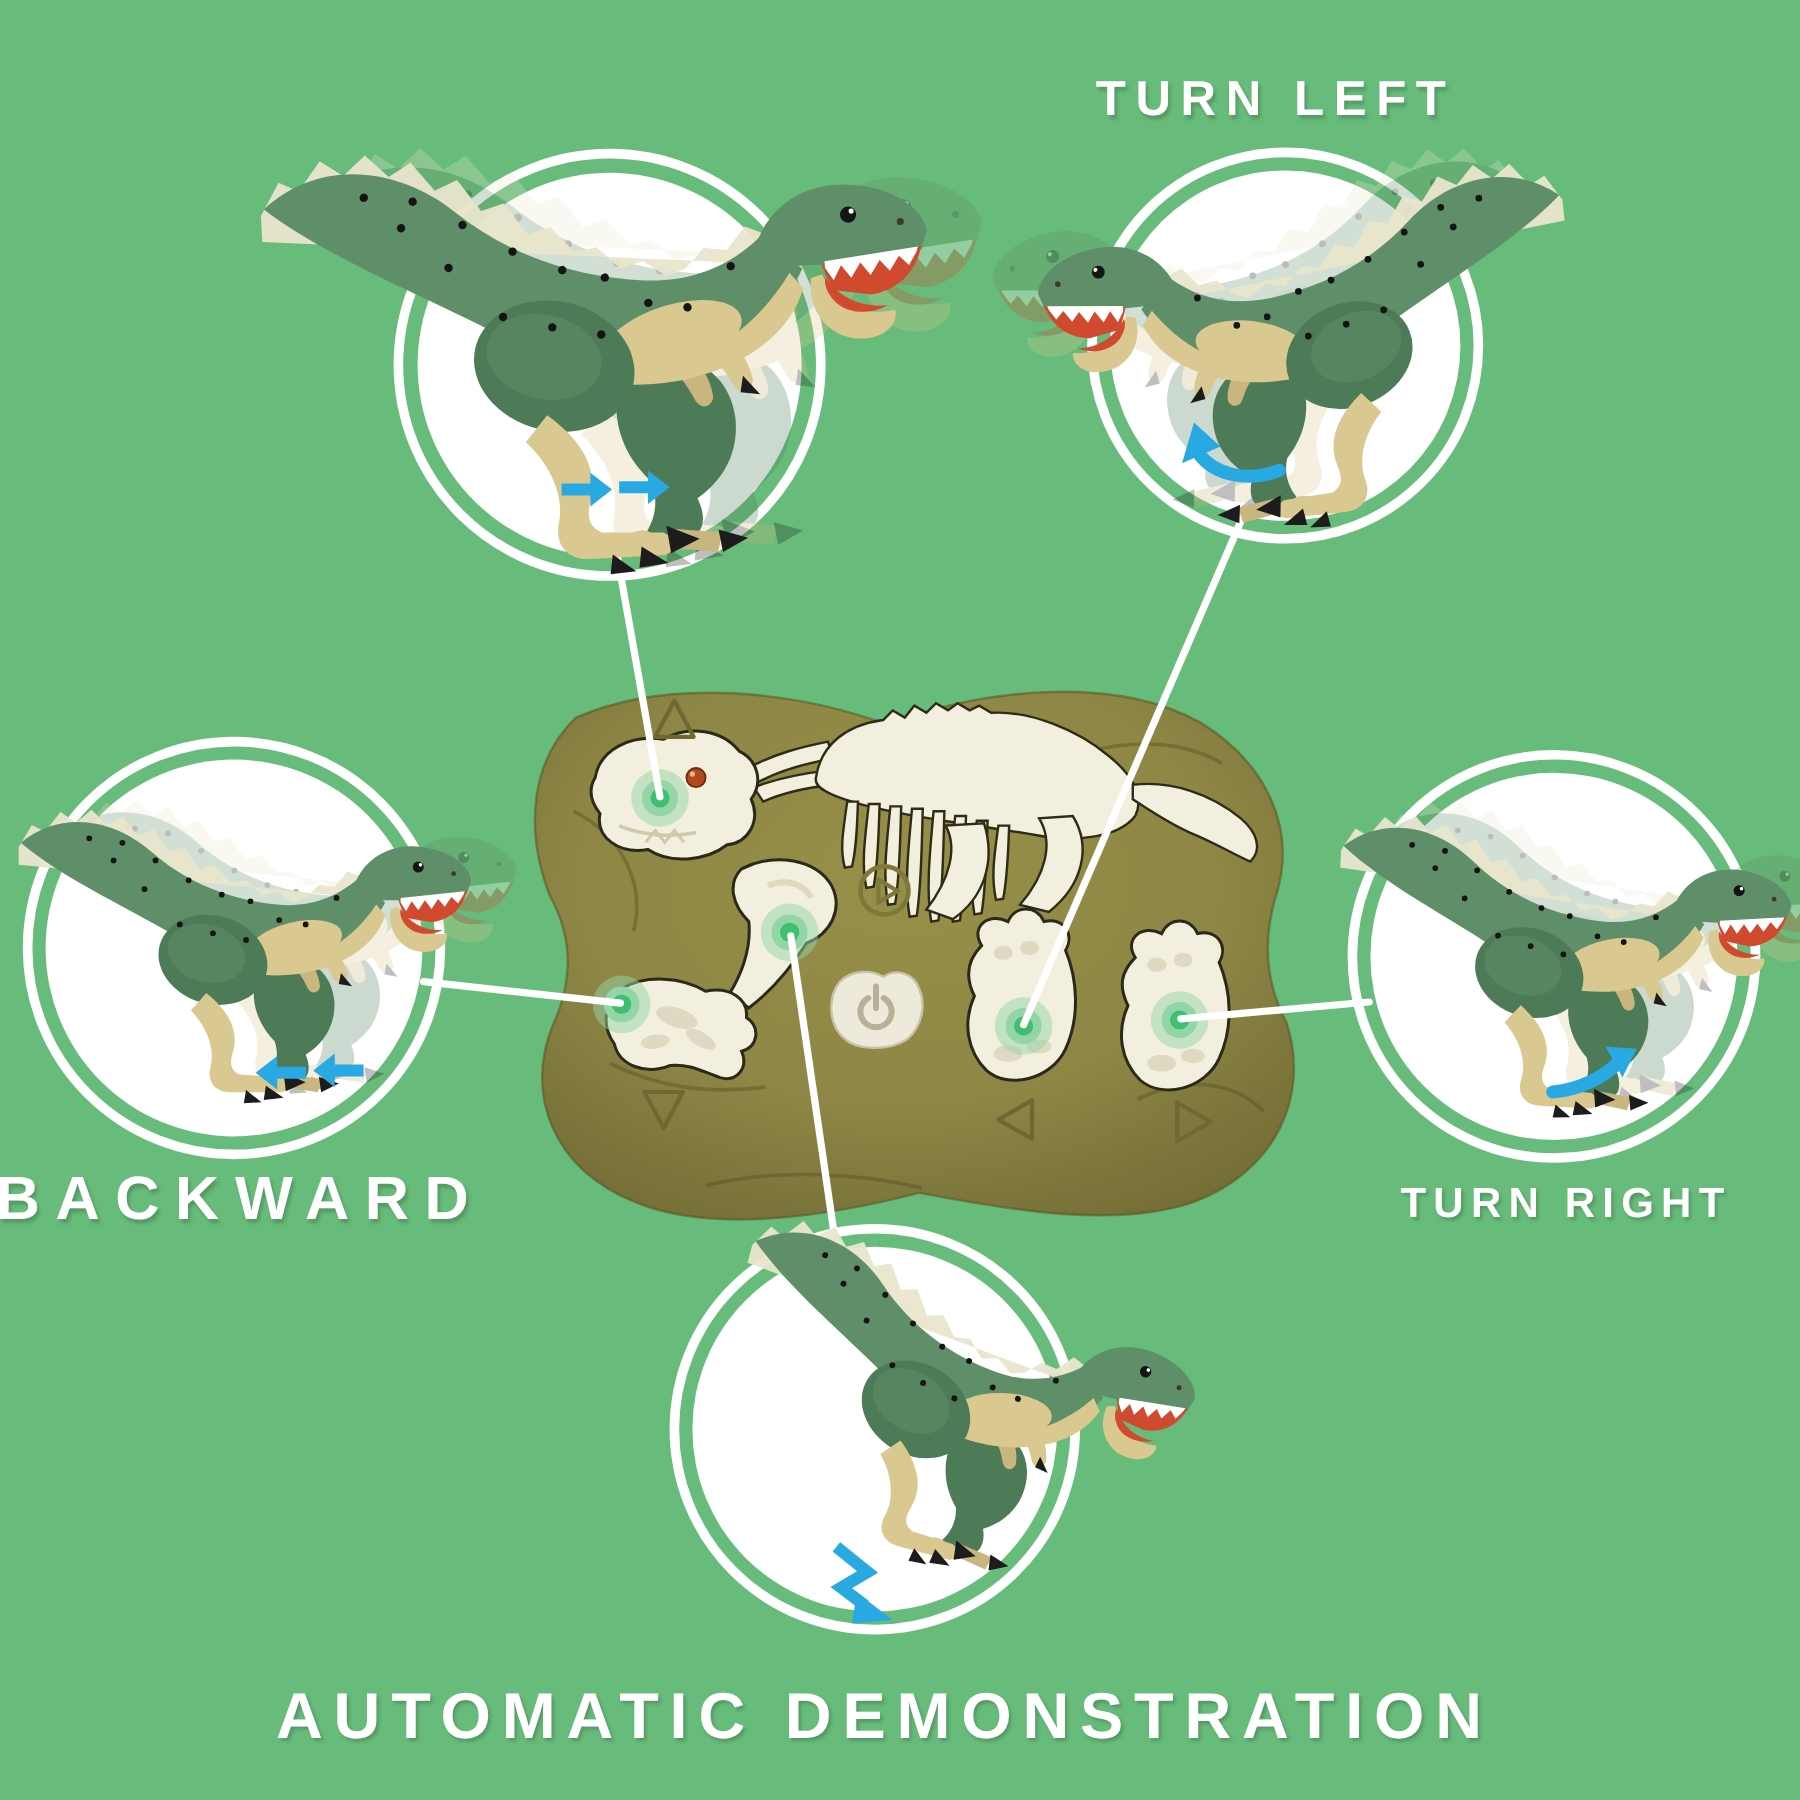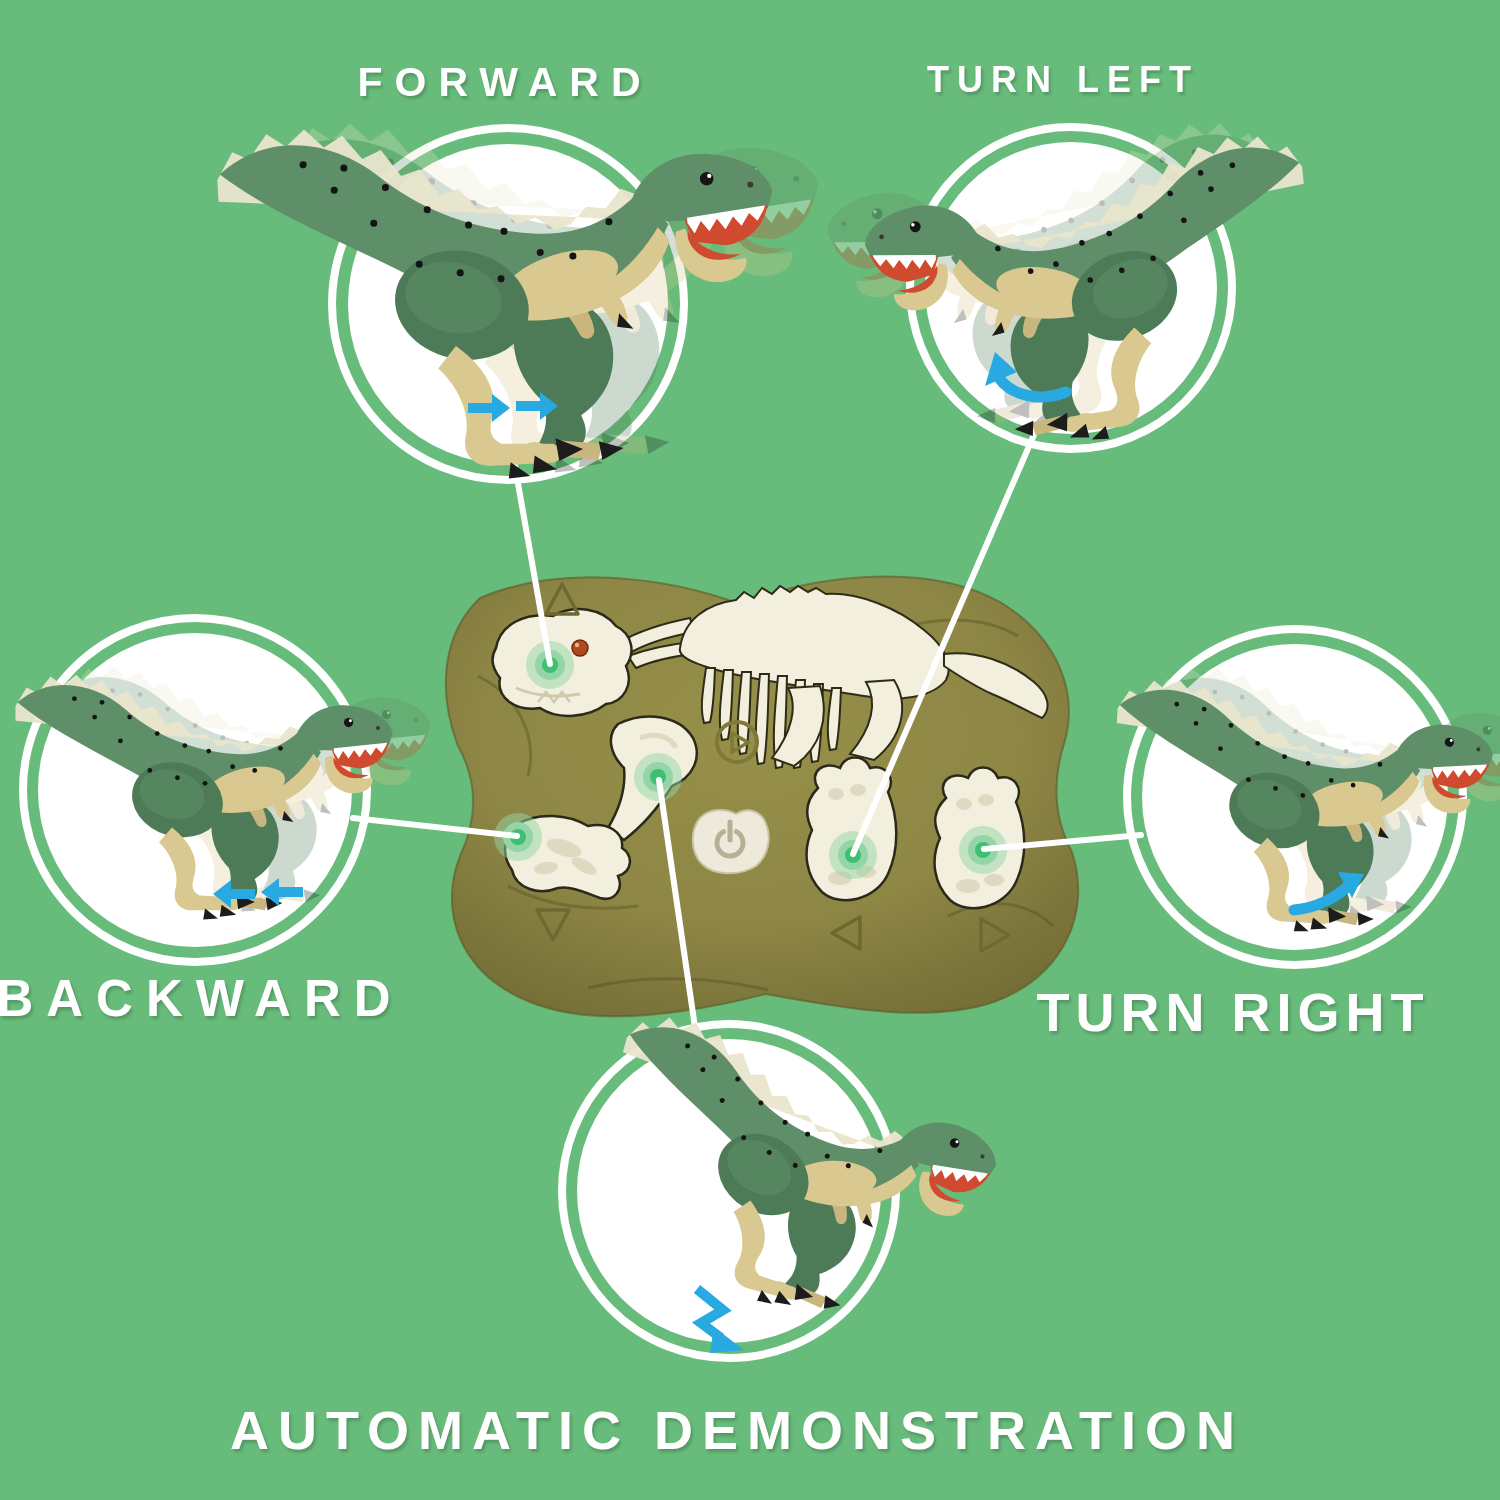--- a/index.html
+++ b/index.html
@@ -27,23 +27,23 @@
     font-family:"Liberation Sans",sans-serif;
   }
   #scene{position:absolute;left:0;top:0;}
   .label{
     position:absolute;transform:translateX(-50%);
     color:var(--c-label-text);font-weight:bold;white-space:nowrap;
     text-shadow:2px 3px 3px rgba(40,70,50,.30);
     line-height:1;
   }
   .lbl-forward{left:505px;top:62px;font-size:41px;letter-spacing:12px;}
-  .lbl-turnleft{left:1063px;top:62px;font-size:36px;letter-spacing:8px;text-align:right;}
+  .lbl-turnleft{left:1063px;top:62px;font-size:41px;letter-spacing:8px;text-align:right;}
   .lbl-backward{left:200px;top:973px;font-size:51px;letter-spacing:13px;}
-  .lbl-turnright{left:1233px;top:985px;font-size:54px;letter-spacing:6px;}
+  .lbl-turnright{left:1305px;top:985px;font-size:35px;letter-spacing:6px;}
   .lbl-auto{left:737px;top:1403px;font-size:54px;letter-spacing:9px;}
 </style>
 </head>
 <body>
 
 <div id="stage">
 
 <svg id="scene" width="1500" height="1500" viewBox="0 0 1500 1500">
   <defs>
     <radialGradient id="remoteShade" cx="48%" cy="36%" r="78%">
@@ -299,18 +299,17 @@
   <g>
     <path d="M1294 910 C1316 908 1336 898 1349 885" fill="none" style="stroke:var(--c-arrow-blue)" stroke-width="11" stroke-linecap="round"></path>
     <polygon points="1338,872 1364,874 1352,898" style="fill:var(--c-arrow-blue)"></polygon>
   </g>
   <g>
     <polyline points="697,1289 723,1310 701,1323 721,1338" fill="none" style="stroke:var(--c-arrow-blue)" stroke-width="10" stroke-linejoin="miter"></polyline>
     <polygon points="714,1327 744,1350 710,1353" style="fill:var(--c-arrow-blue)"></polygon>
   </g>
 </svg>
 
-  <div class="label lbl-forward">FORWARD</div>
   <div class="label lbl-turnleft">TURN LEFT</div>
   <div class="label lbl-backward">BACKWARD</div>
   <div class="label lbl-turnright">TURN RIGHT</div>
   <div class="label lbl-auto">AUTOMATIC DEMONSTRATION</div>
 </div>
 
 </body></html>

